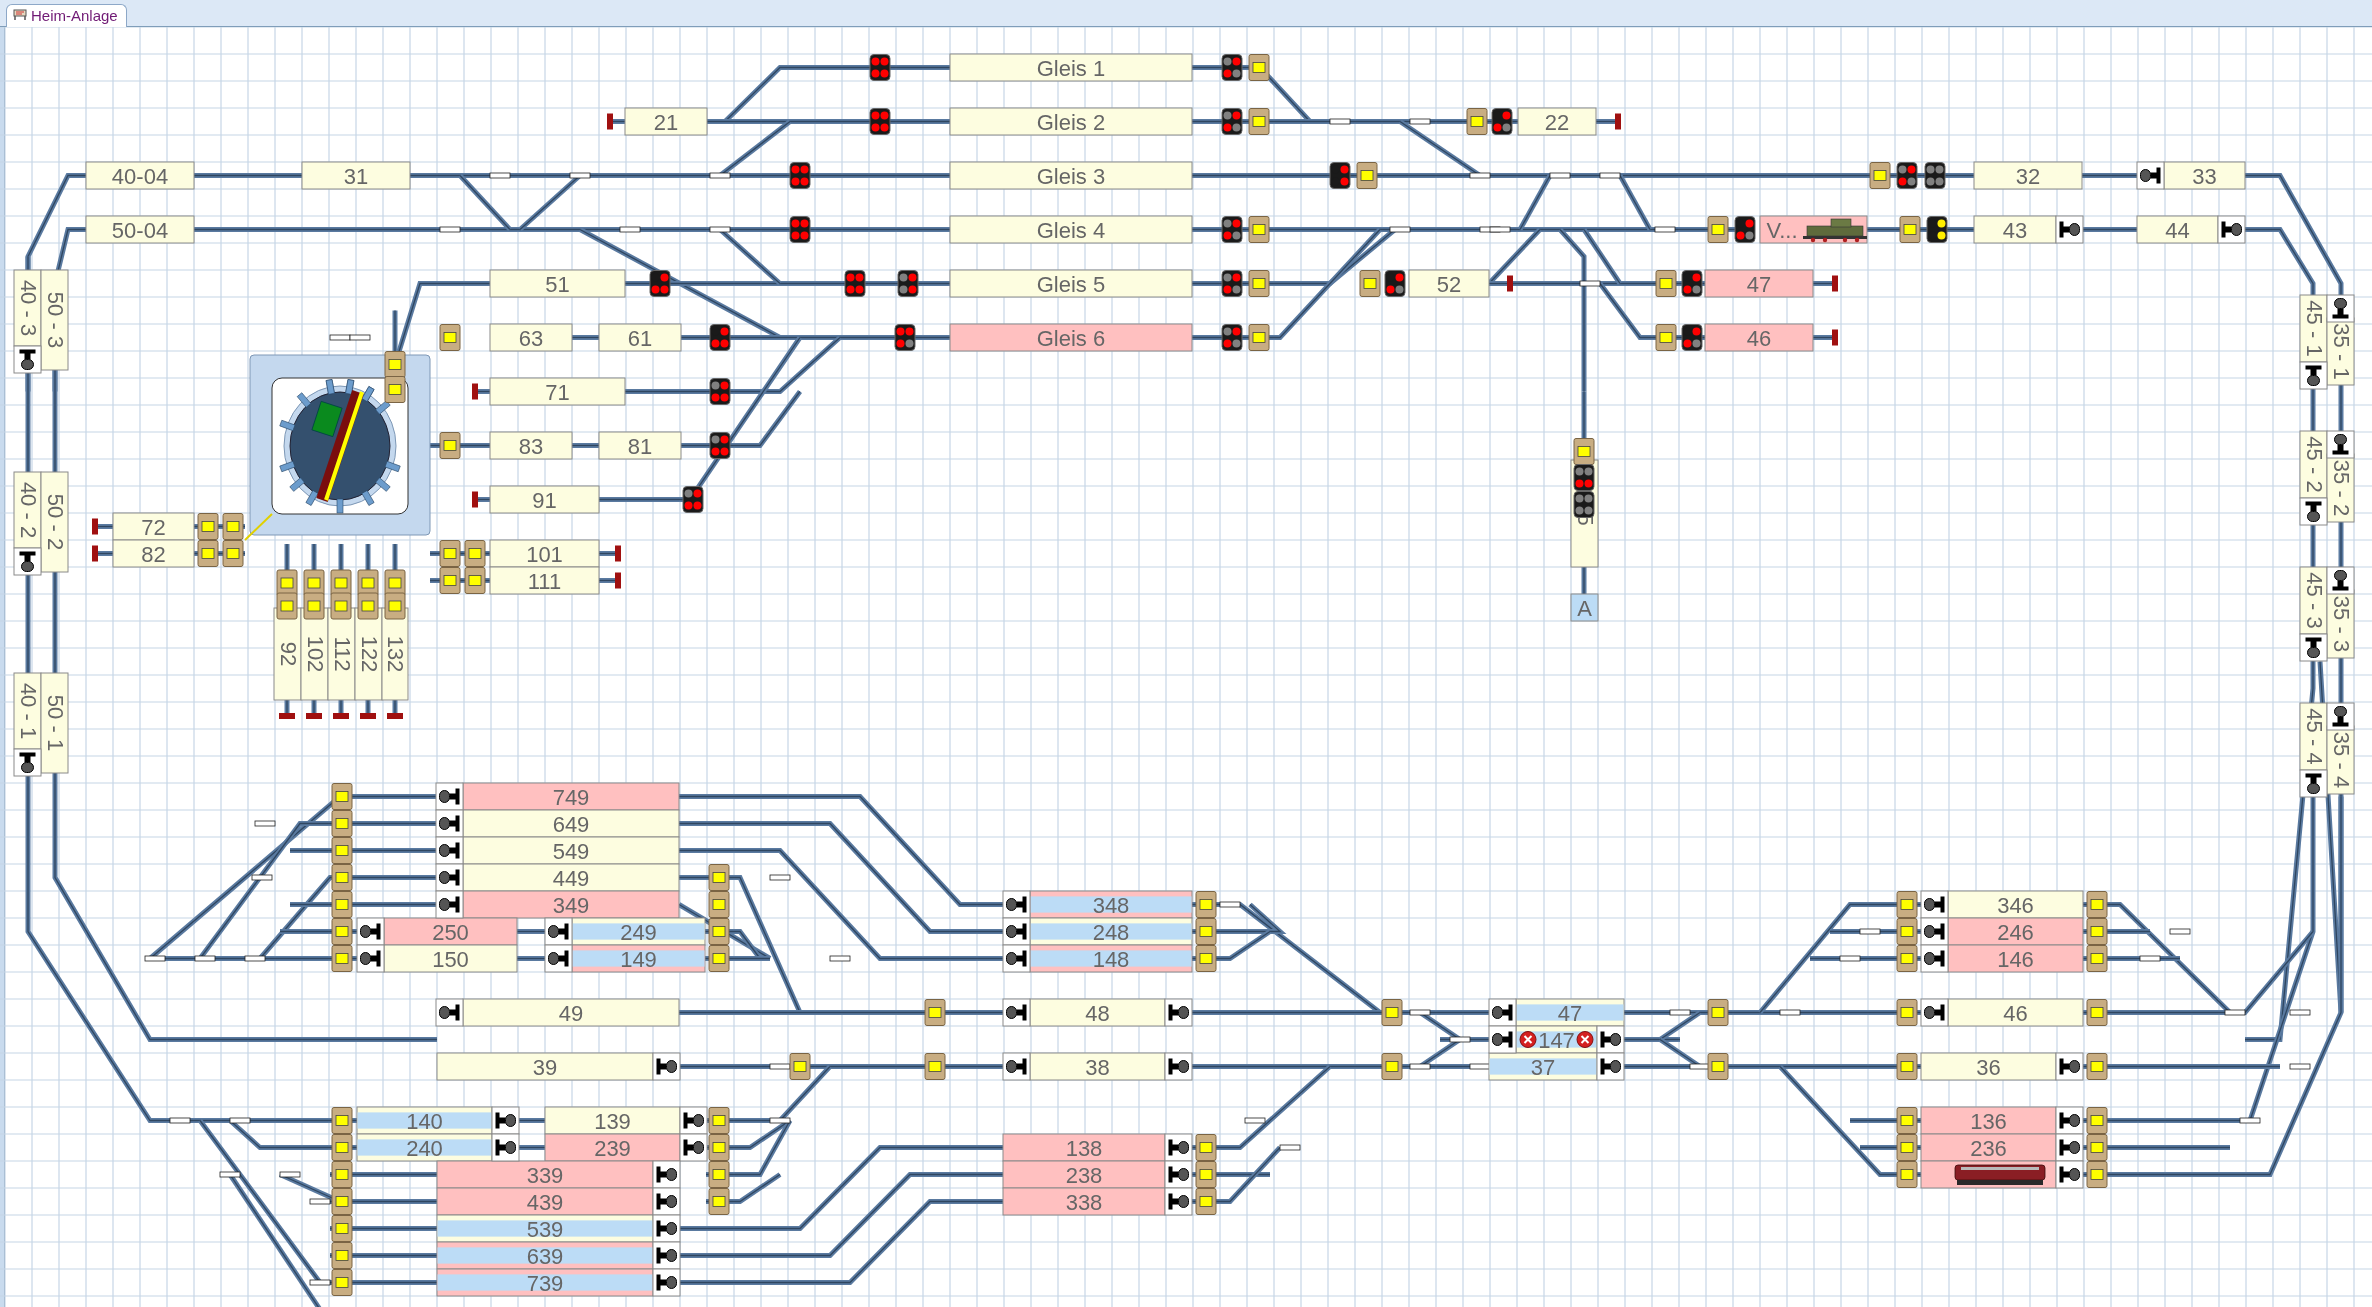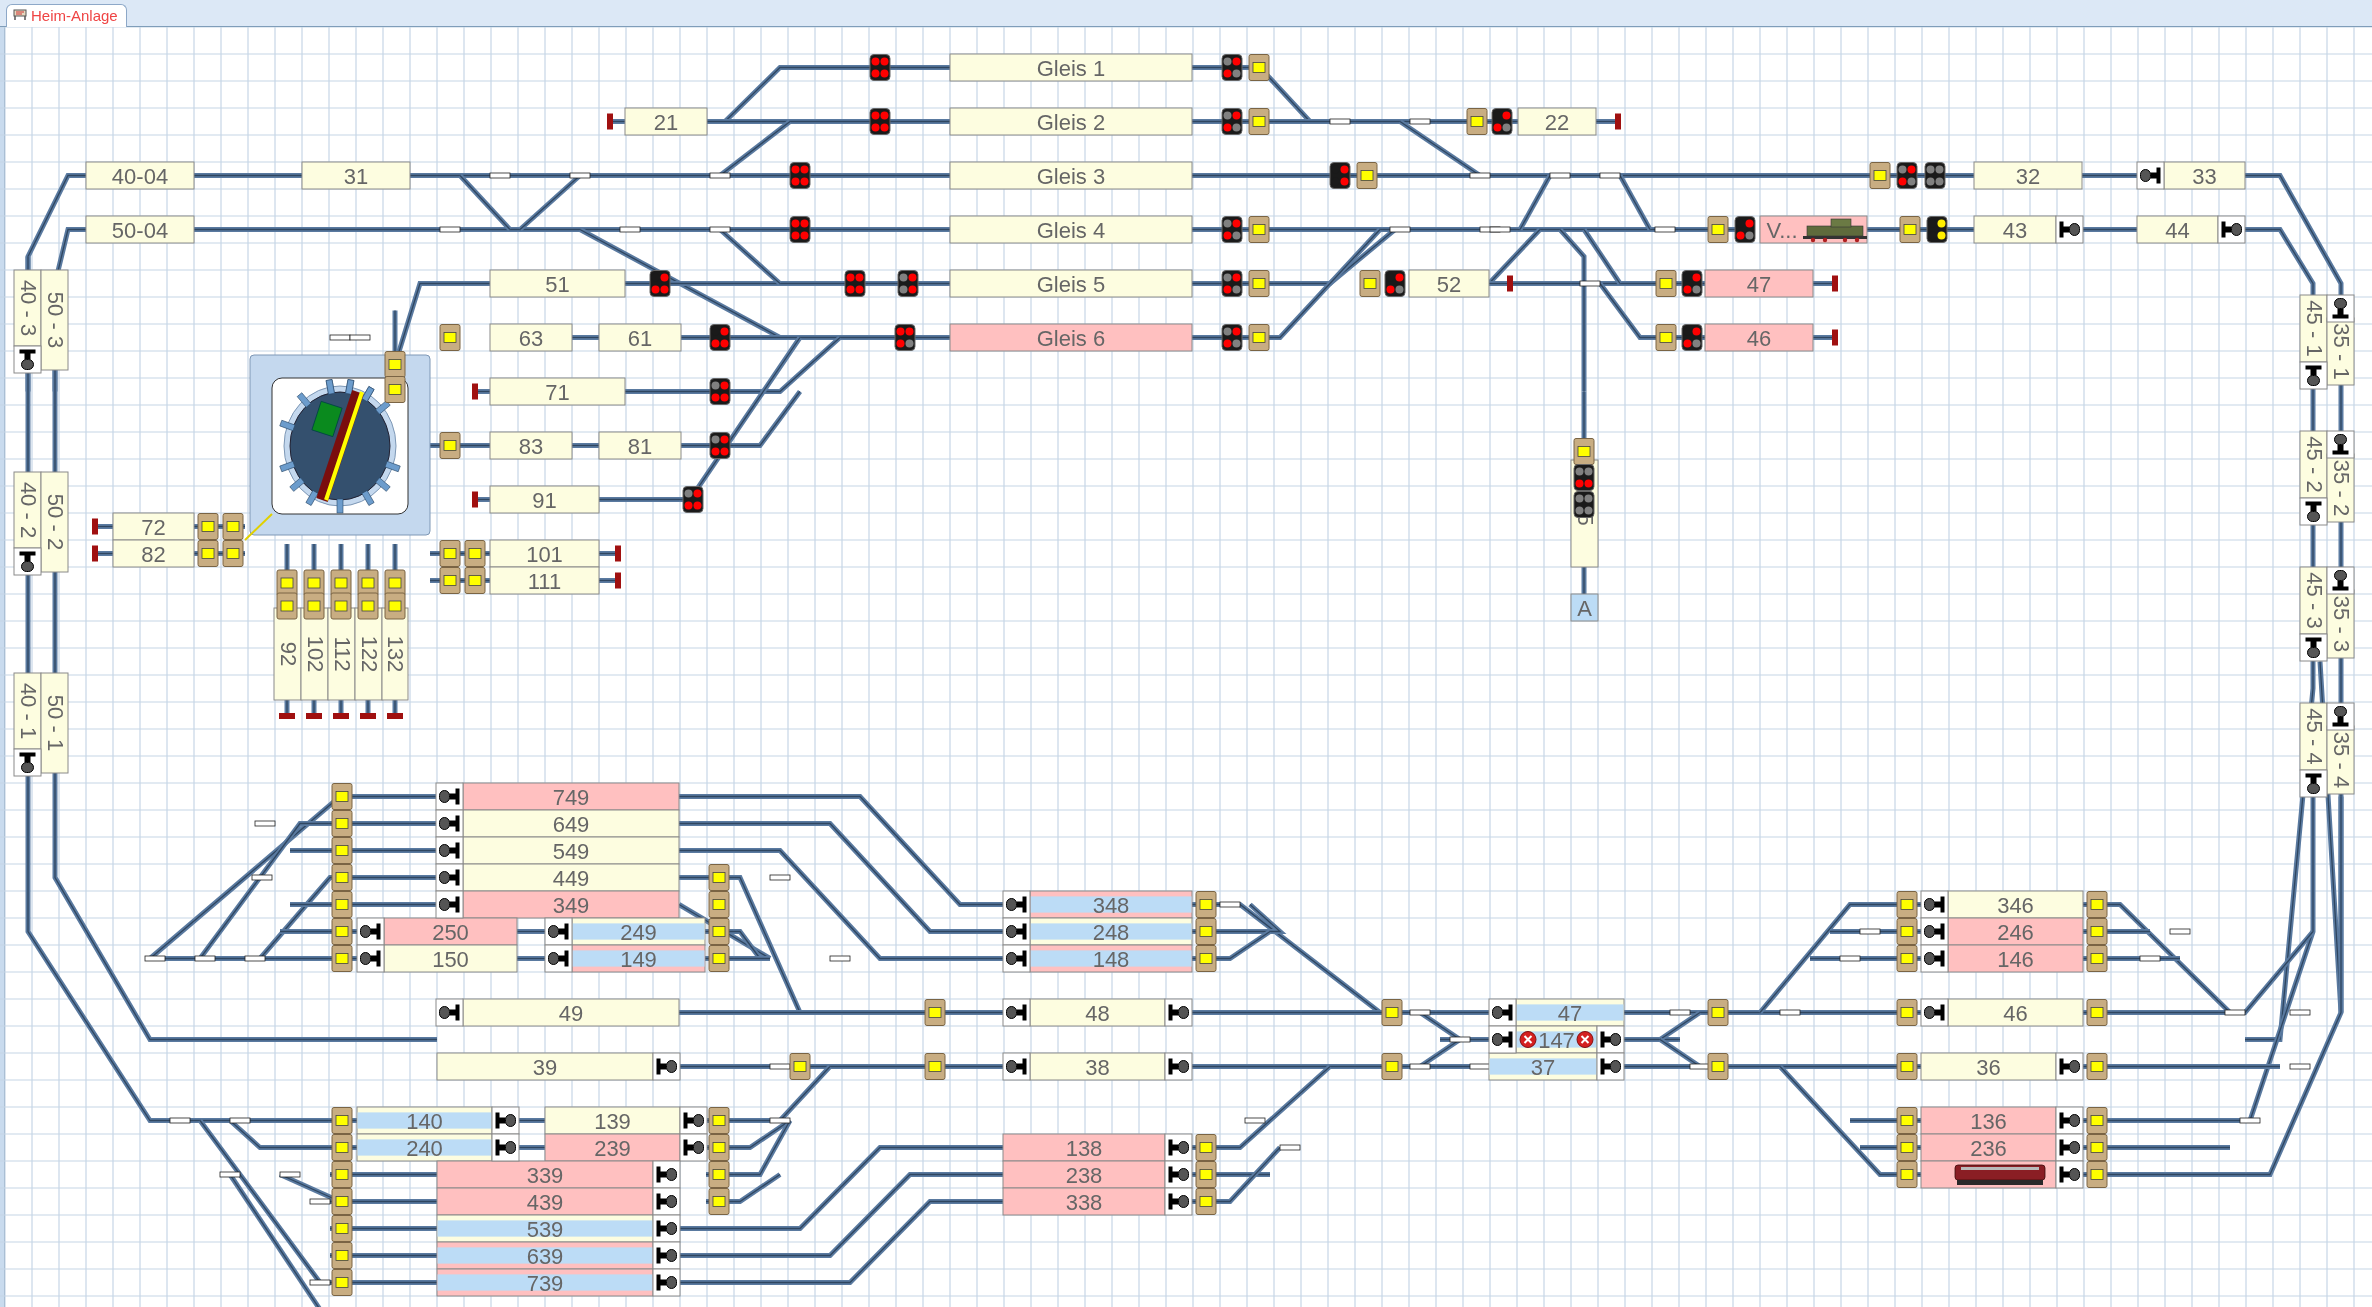--- a/index.html
+++ b/index.html
@@ -1,18 +1,18 @@
 <!DOCTYPE html>
 <html><head>
 <meta charset="utf-8">
 <style>
   html,body{margin:0;padding:0;background:#fff;}
   body{width:2372px;height:1307px;overflow:hidden;position:relative;font-family:"Liberation Sans",sans-serif;}
   #tabbar{position:absolute;left:0;top:0;width:2372px;height:26px;background:#dce8f6;border-bottom:1px solid #7f9db9;}
-  #tab{position:absolute;left:6px;top:4px;height:22px;padding:0 8px 0 24px;background:#fff;border:1px solid #8da8c8;border-bottom:none;border-radius:6px 6px 0 0;font-size:15px;line-height:22px;color:#ef4444;}
+  #tab{position:absolute;left:6px;top:4px;height:22px;padding:0 8px 0 24px;background:#fff;border:1px solid #8da8c8;border-bottom:none;border-radius:6px 6px 0 0;font-size:15px;line-height:22px;color:#701a75;}
   #tab .ico{position:absolute;left:6px;top:4px;width:14px;height:12px;}
   #canvas{position:absolute;left:0;top:27px;width:2372px;height:1280px;}
   #leftedge{position:absolute;left:0;top:27px;width:4px;height:1280px;background:#c9dbee;border-right:1px solid #7f9db9;}
   svg text{font-family:"Liberation Sans",sans-serif;fill:#666;}
 </style>
 </head>
 <body>
 
 <div id="tabbar">
   <div id="tab">

